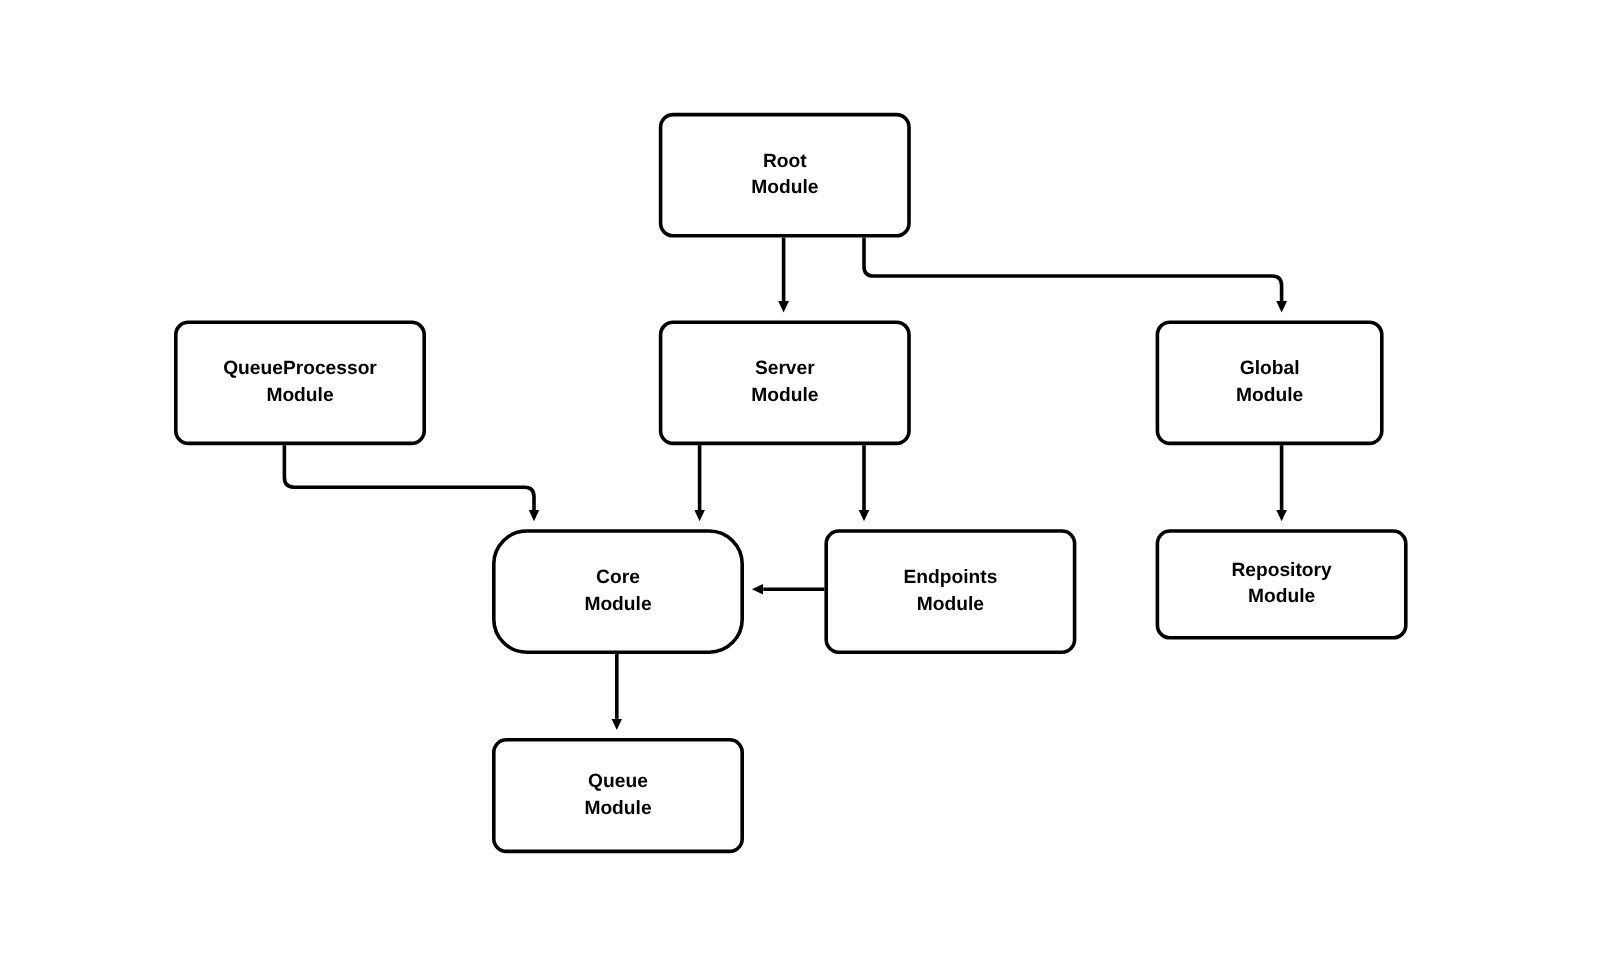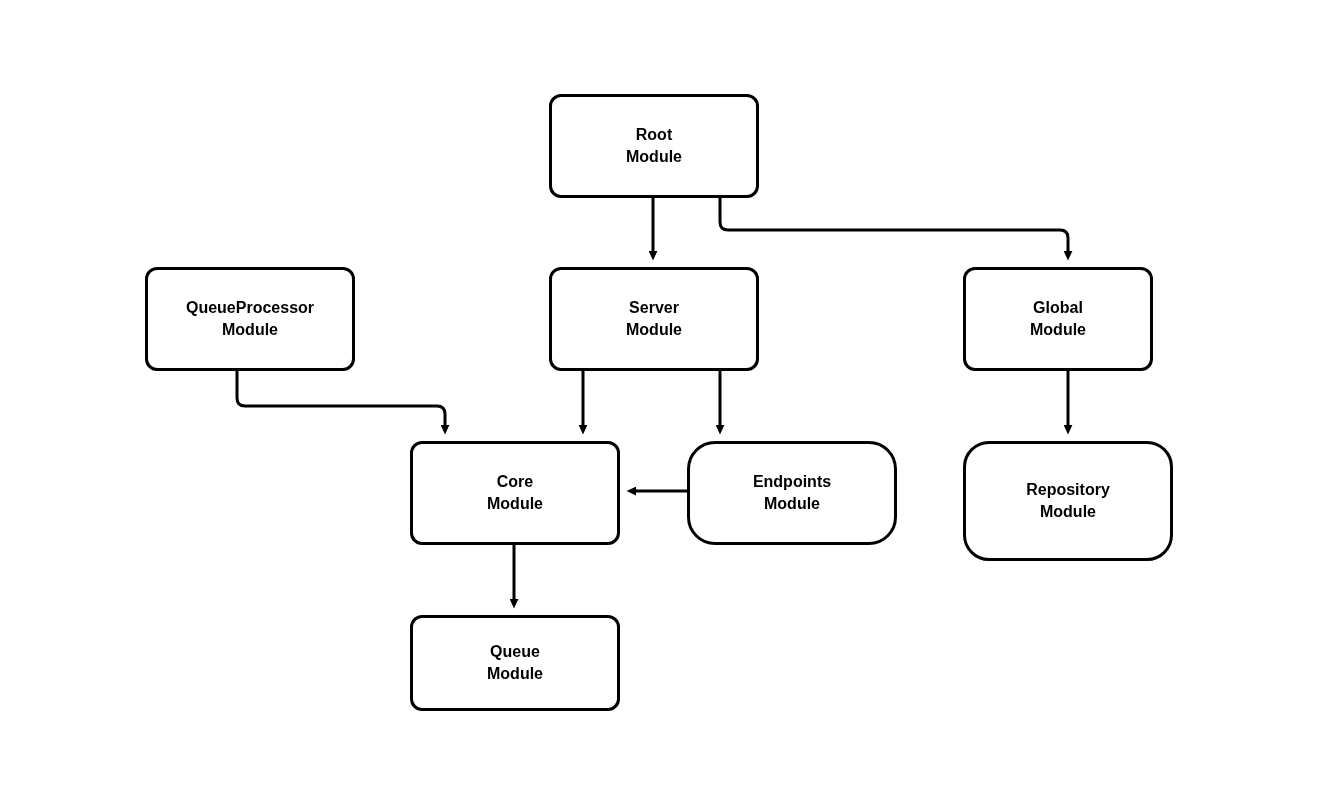--- a/index.html
+++ b/index.html
@@ -85,31 +85,31 @@
   <div class="node" style="left: 549px; top: 267px; width: 210px; height: 104px;">
     <div class="node-label">Server
 Module</div>
   </div>
 
   <div class="node" style="left: 963px; top: 267px; width: 190px; height: 104px;">
     <div class="node-label">Global
 Module</div>
   </div>
 
-  <div class="node" style="left: 410px; top: 441px; width: 210px; height: 104px;">
+  <div class="node" style="left: 410px; top: 441px; width: 210px; height: 104px; border-radius: 29px;">
     <div class="node-label">Core
 Module</div>
   </div>
 
-  <div class="node" style="left: 687px; top: 441px; width: 210px; height: 104px; border-radius: 28px;">
+  <div class="node" style="left: 687px; top: 441px; width: 210px; height: 104px;">
     <div class="node-label">Endpoints
 Module</div>
   </div>
 
-  <div class="node" style="left: 963px; top: 441px; width: 210px; height: 120px; border-radius: 26px;">
+  <div class="node" style="left: 963px; top: 441px; width: 210px; height: 92px;">
     <div class="node-label">Repository
 Module</div>
   </div>
 
   <div class="node" style="left: 410px; top: 615px; width: 210px; height: 96px;">
     <div class="node-label">Queue
 Module</div>
   </div>
 
 </div>

